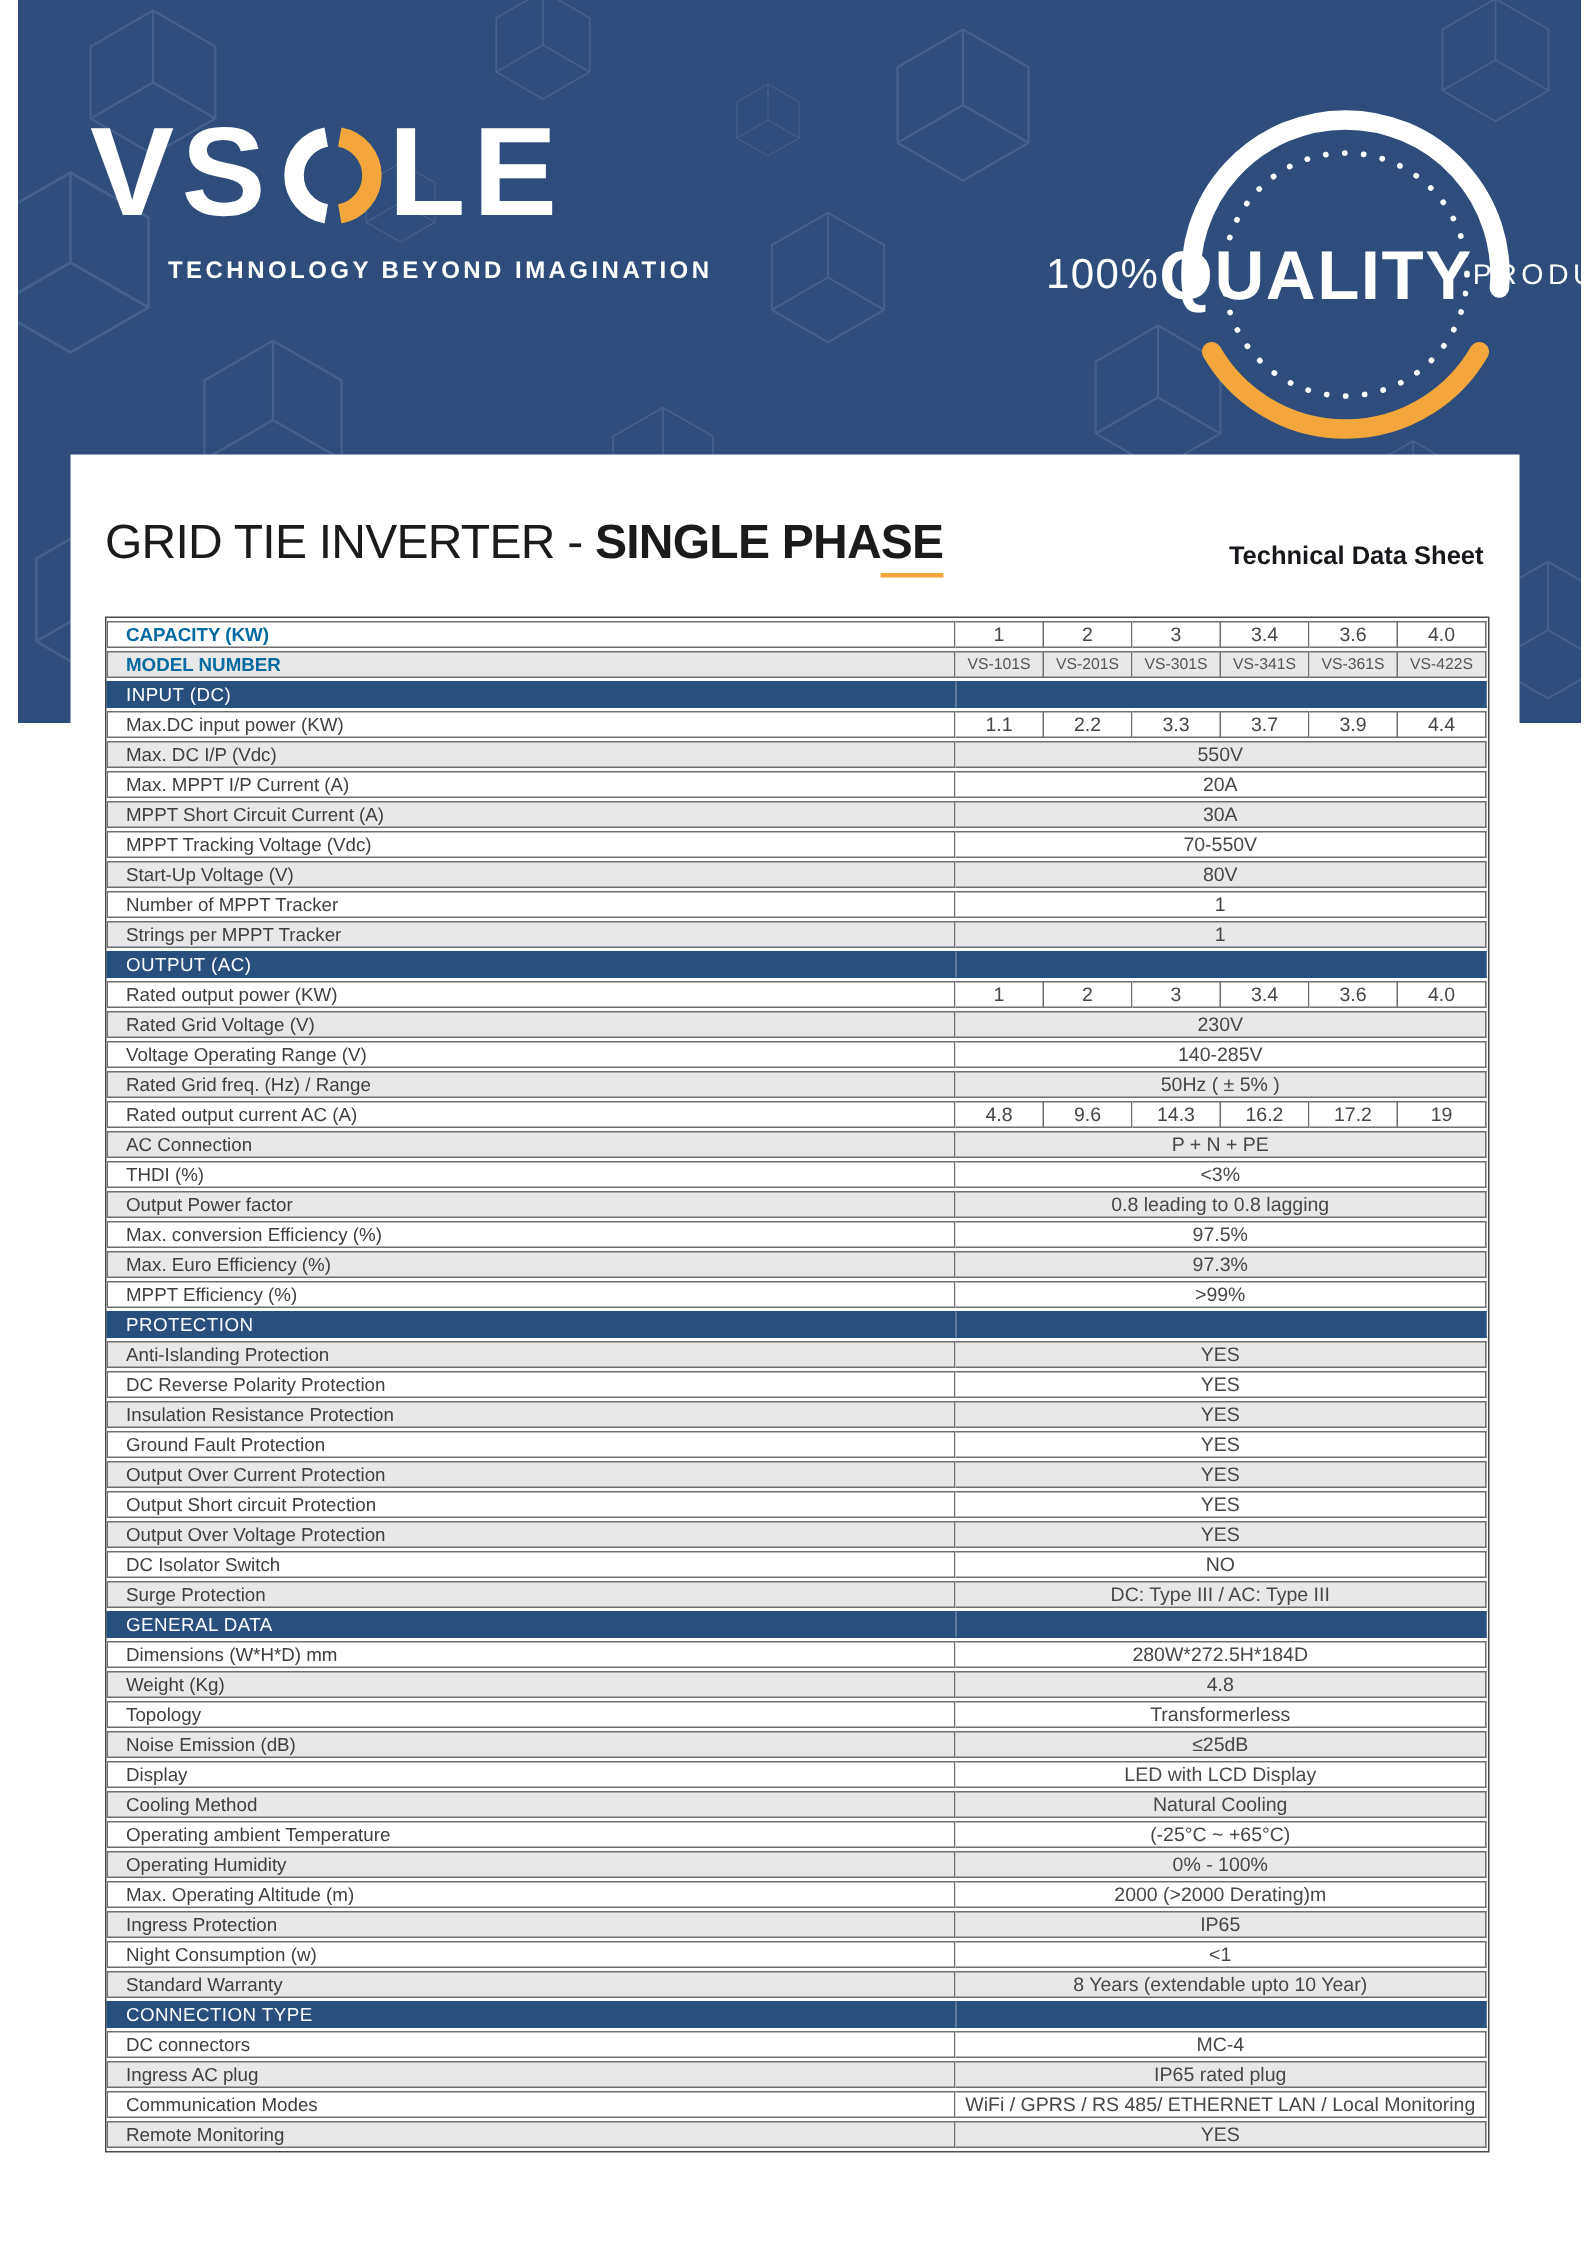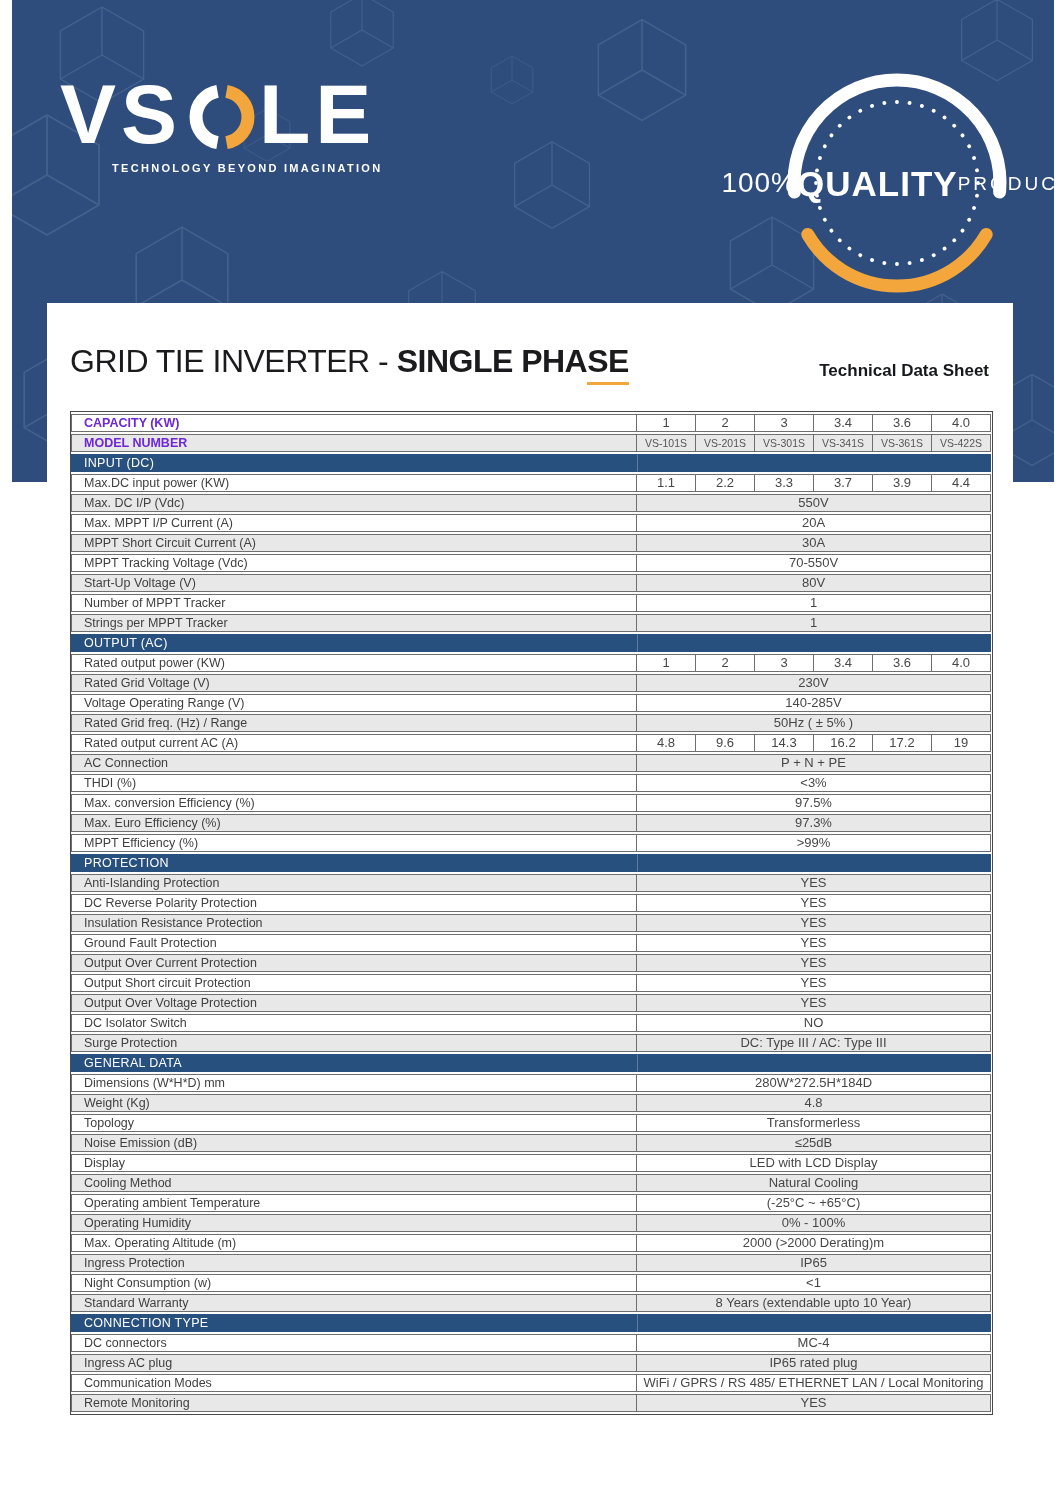--- a/index.html
+++ b/index.html
@@ -25,35 +25,35 @@
     background:var(--header-blue);overflow:hidden;
   }
   .pattern{position:absolute;left:0;top:0;}
   .pattern path, .pattern use{stroke:var(--pattern-blue);fill:none;stroke-width:1.4;}
   
   .logo{position:absolute;left:48px;top:72px;color:#fff;}
   .logo-word{display:flex;align-items:center;font-size:84px;font-weight:700;letter-spacing:5px;line-height:1;}
   .ring{margin:6px 4px 0 7px;display:block;}
   .ring-white{stroke:#ffffff;}
   .ring-yellow{stroke:var(--accent-yellow);}
-  .tagline{margin:6px 0 0 52px;font-size:11px;font-weight:700;letter-spacing:2.3px;}
+  .tagline{margin:16px 0 0 52px;font-size:16px;font-weight:700;letter-spacing:2.3px;}
   
   .badge{position:absolute;left:770px;top:68px;width:230px;height:230px;}
   .badge svg{position:absolute;left:0;top:0;}
   .badge-arc-white{stroke:#ffffff;fill:none;}
   .badge-arc-yellow{stroke:var(--accent-yellow);fill:none;}
   .badge-dots{stroke:#ffffff;fill:none;}
   .badge-text{
     position:absolute;left:0;top:0;width:230px;height:230px;
     display:flex;align-items:center;justify-content:center;
     color:#fff;text-align:center;
   }
   .badge-top{font-size:28px;letter-spacing:1px;}
   .badge-div{width:100px;height:2px;background:var(--divider-gold);margin:7px 0;}
-  .badge-mid{font-size:35px;font-weight:700;letter-spacing:1px;line-height:1;}
+  .badge-mid{font-size:46px;font-weight:700;letter-spacing:1px;line-height:1;}
   .badge-bot{font-size:19px;letter-spacing:3px;margin-top:2px;}
   
   .panel{
     position:absolute;left:47px;top:303px;width:966px;height:949px;
     background:#ffffff;
   }
   .title-row{
     position:absolute;left:23px;right:24px;top:38px;
     display:flex;justify-content:space-between;align-items:center;
   }
@@ -67,21 +67,21 @@
     border:1.5px solid #4a4a4a;width:923px;background:#fff;
   }
   table.spec{border-collapse:separate;border-spacing:0 2px;table-layout:fixed;width:920px;}
   td{
     height:16px;line-height:16px;border:1px solid var(--border-gray);
     overflow:hidden;white-space:nowrap;
   }
   td + td{border-left:none;}
   td.lbl{text-align:left;padding:0 4px 0 12px;font-size:12.5px;color:var(--text-dark);}
   td.val{text-align:center;font-size:13px;color:#474747;padding:0 2px;}
-  td.bold{font-weight:700;color:#6d28d9;}
+  td.bold{font-weight:700;color:#0369a1;}
   td.small{font-size:10.5px;color:#555;}
   td.w{background:#ffffff;}
   td.g{background:var(--row-gray);}
   td.sec{
     background:var(--section-blue);border-color:var(--section-blue);
     color:#ffffff;font-weight:400;font-size:12.5px;letter-spacing:0.3px;
   }
   td.sec + td.sec{border-left:1px solid rgba(255,255,255,0.25);}
 </style>
 </head>
@@ -254,20 +254,24 @@
           </tr>
           <tr>
             <td class="lbl g">AC Connection</td>
             <td class="val g" colspan="6">P + N + PE</td>
           </tr>
           <tr>
             <td class="lbl w">THDI (%)</td>
             <td class="val w" colspan="6">&lt;3%</td>
           </tr>
           <tr>
+            <td class="lbl g">Output Power factor</td>
+            <td class="val g" colspan="6">0.8 leading to 0.8 lagging</td>
+          </tr>
+          <tr>
             <td class="lbl w">Max. conversion Efficiency (%)</td>
             <td class="val w" colspan="6">97.5%</td>
           </tr>
           <tr>
             <td class="lbl g">Max. Euro Efficiency (%)</td>
             <td class="val g" colspan="6">97.3%</td>
           </tr>
           <tr>
             <td class="lbl w">MPPT Efficiency (%)</td>
             <td class="val w" colspan="6">&gt;99%</td>

